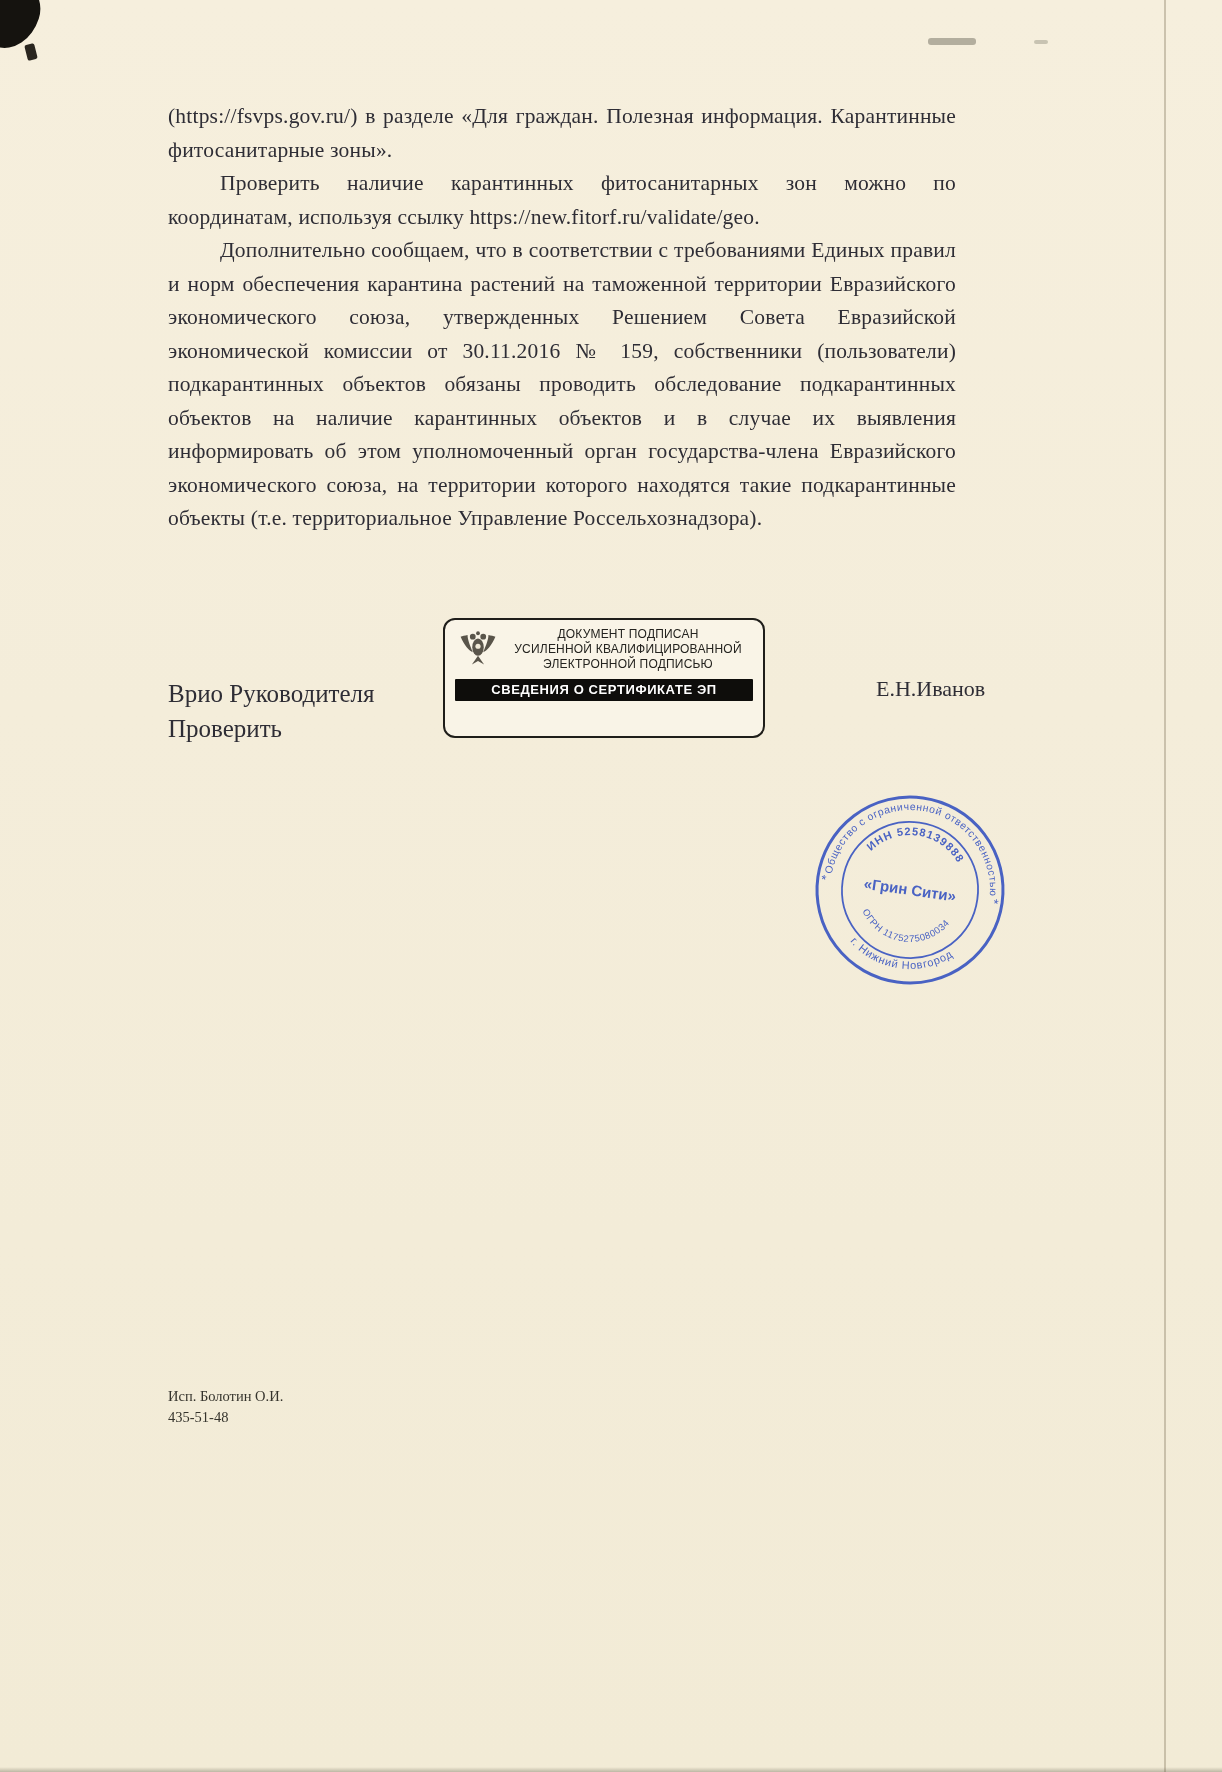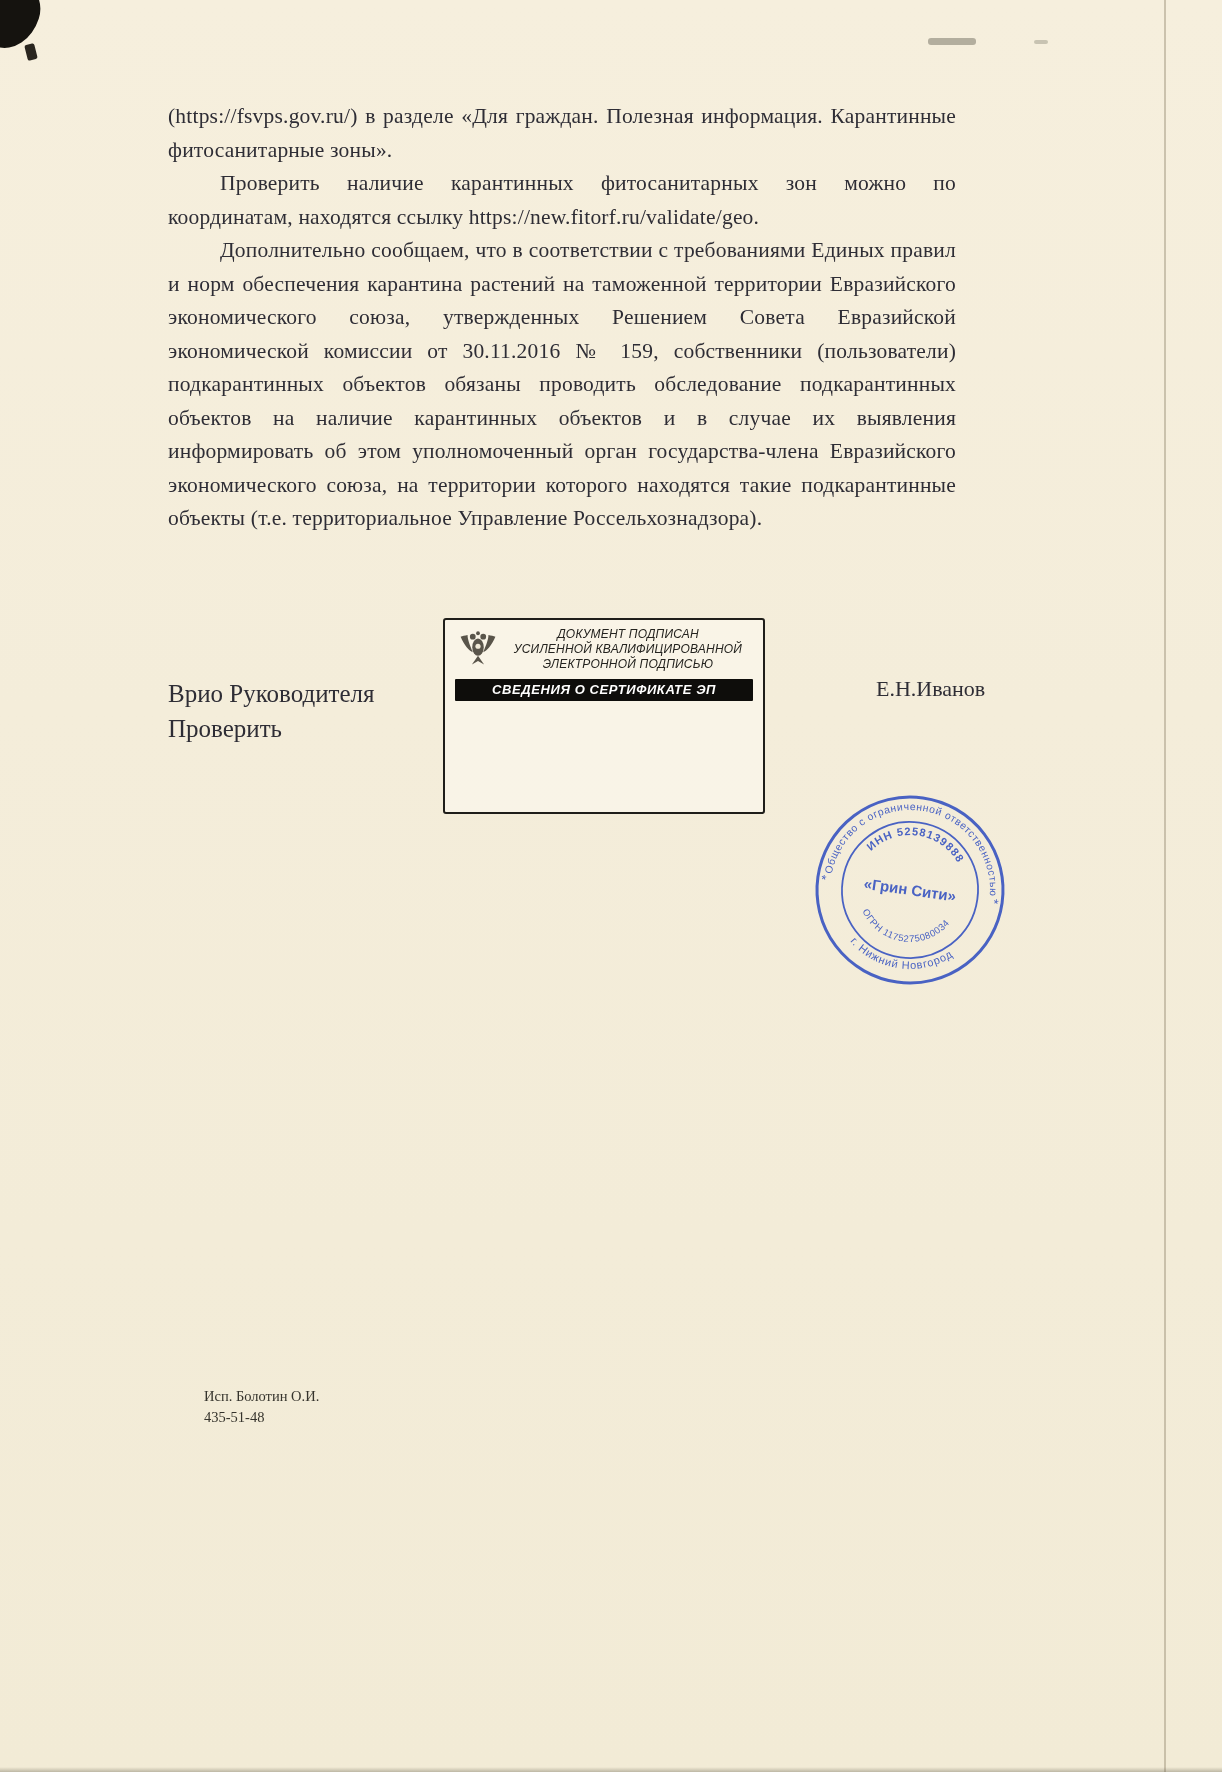--- a/index.html
+++ b/index.html
@@ -52,26 +52,25 @@
   .signatory{
     position:absolute;left:168px;top:676px;
     font-size:25px;line-height:35px;
   }
   .sign-name{
     position:absolute;left:876px;top:676px;width:130px;
     font-size:22px;
   }
   
   .esign-box{
-    position:absolute;left:443px;top:618px;width:322px;height:196px;
-    border:2px solid #1f1e1a;border-radius:3px;
+    position:absolute;left:443px;top:618px;width:322px;height:120px;
+    border:2px solid #1f1e1a;border-radius:12px;
     background:rgba(252,248,238,.65);
     box-sizing:border-box;
     font-family:"Liberation Sans", sans-serif;
-    font-style:italic;
   }
   .esign-top{
     display:flex;align-items:center;padding:7px 10px 2px 12px;
   }
   .esign-emblem{width:46px;flex:0 0 46px;}
   .esign-head{
     flex:1;text-align:center;font-size:12px;line-height:15px;
     color:#24231f;letter-spacing:.2px;
   }
   .esign-bar{
@@ -83,38 +82,38 @@
     padding:1px 12px;font-size:10.5px;line-height:14.5px;color:#26251f;
   }
   
   .round-stamp{
     position:absolute;left:810px;top:790px;width:200px;height:200px;
     opacity:.92;
   }
   
   .footer-exec{
     position:absolute;left:168px;top:1386px;
-    font-size:14.5px;line-height:21px;color:#35332c;margin-left:36px;
+    font-size:14.5px;line-height:21px;color:#35332c;
   }
 </style>
 </head>
 <body>
 
 <div class="paper-shade"></div>
 
 <div class="artifact-corner"></div>
 <div class="artifact-mark"></div>
 <div class="artifact-dash"></div>
 <div class="artifact-dot"></div>
 <div class="artifact-line-right"></div>
 <div class="artifact-edge-bottom"></div>
 
 <div class="body-text">
   <p>(https://fsvps.gov.ru/) в разделе «Для граждан. Полезная информация. Карантинные фитосанитарные зоны».</p>
-  <p class="indent">Проверить наличие карантинных фитосанитарных зон можно по координатам, находятся ссылку https://new.fitorf.ru/validate/geo.</p>
+  <p class="indent">Проверить наличие карантинных фитосанитарных зон можно по координатам, используя ссылку https://new.fitorf.ru/validate/geo.</p>
   <p class="indent">Дополнительно сообщаем, что в соответствии с требованиями Единых правил и норм обеспечения карантина растений на таможенной территории Евразийского экономического союза, утвержденных Решением Совета Евразийской экономической комиссии от 30.11.2016 № 159, собственники (пользователи) подкарантинных объектов обязаны проводить обследование подкарантинных объектов на наличие карантинных объектов и в случае их выявления информировать об этом уполномоченный орган государства-члена Евразийского экономического союза, на территории которого находятся такие подкарантинные объекты (т.е. территориальное Управление Россельхознадзора).</p>
 </div>
 
 <div class="signatory">
   <div>Врио Руководителя</div>
   <div>Проверить</div>
 </div>
 <div class="sign-name">Е.Н.Иванов</div>
 
 <div class="esign-box">

